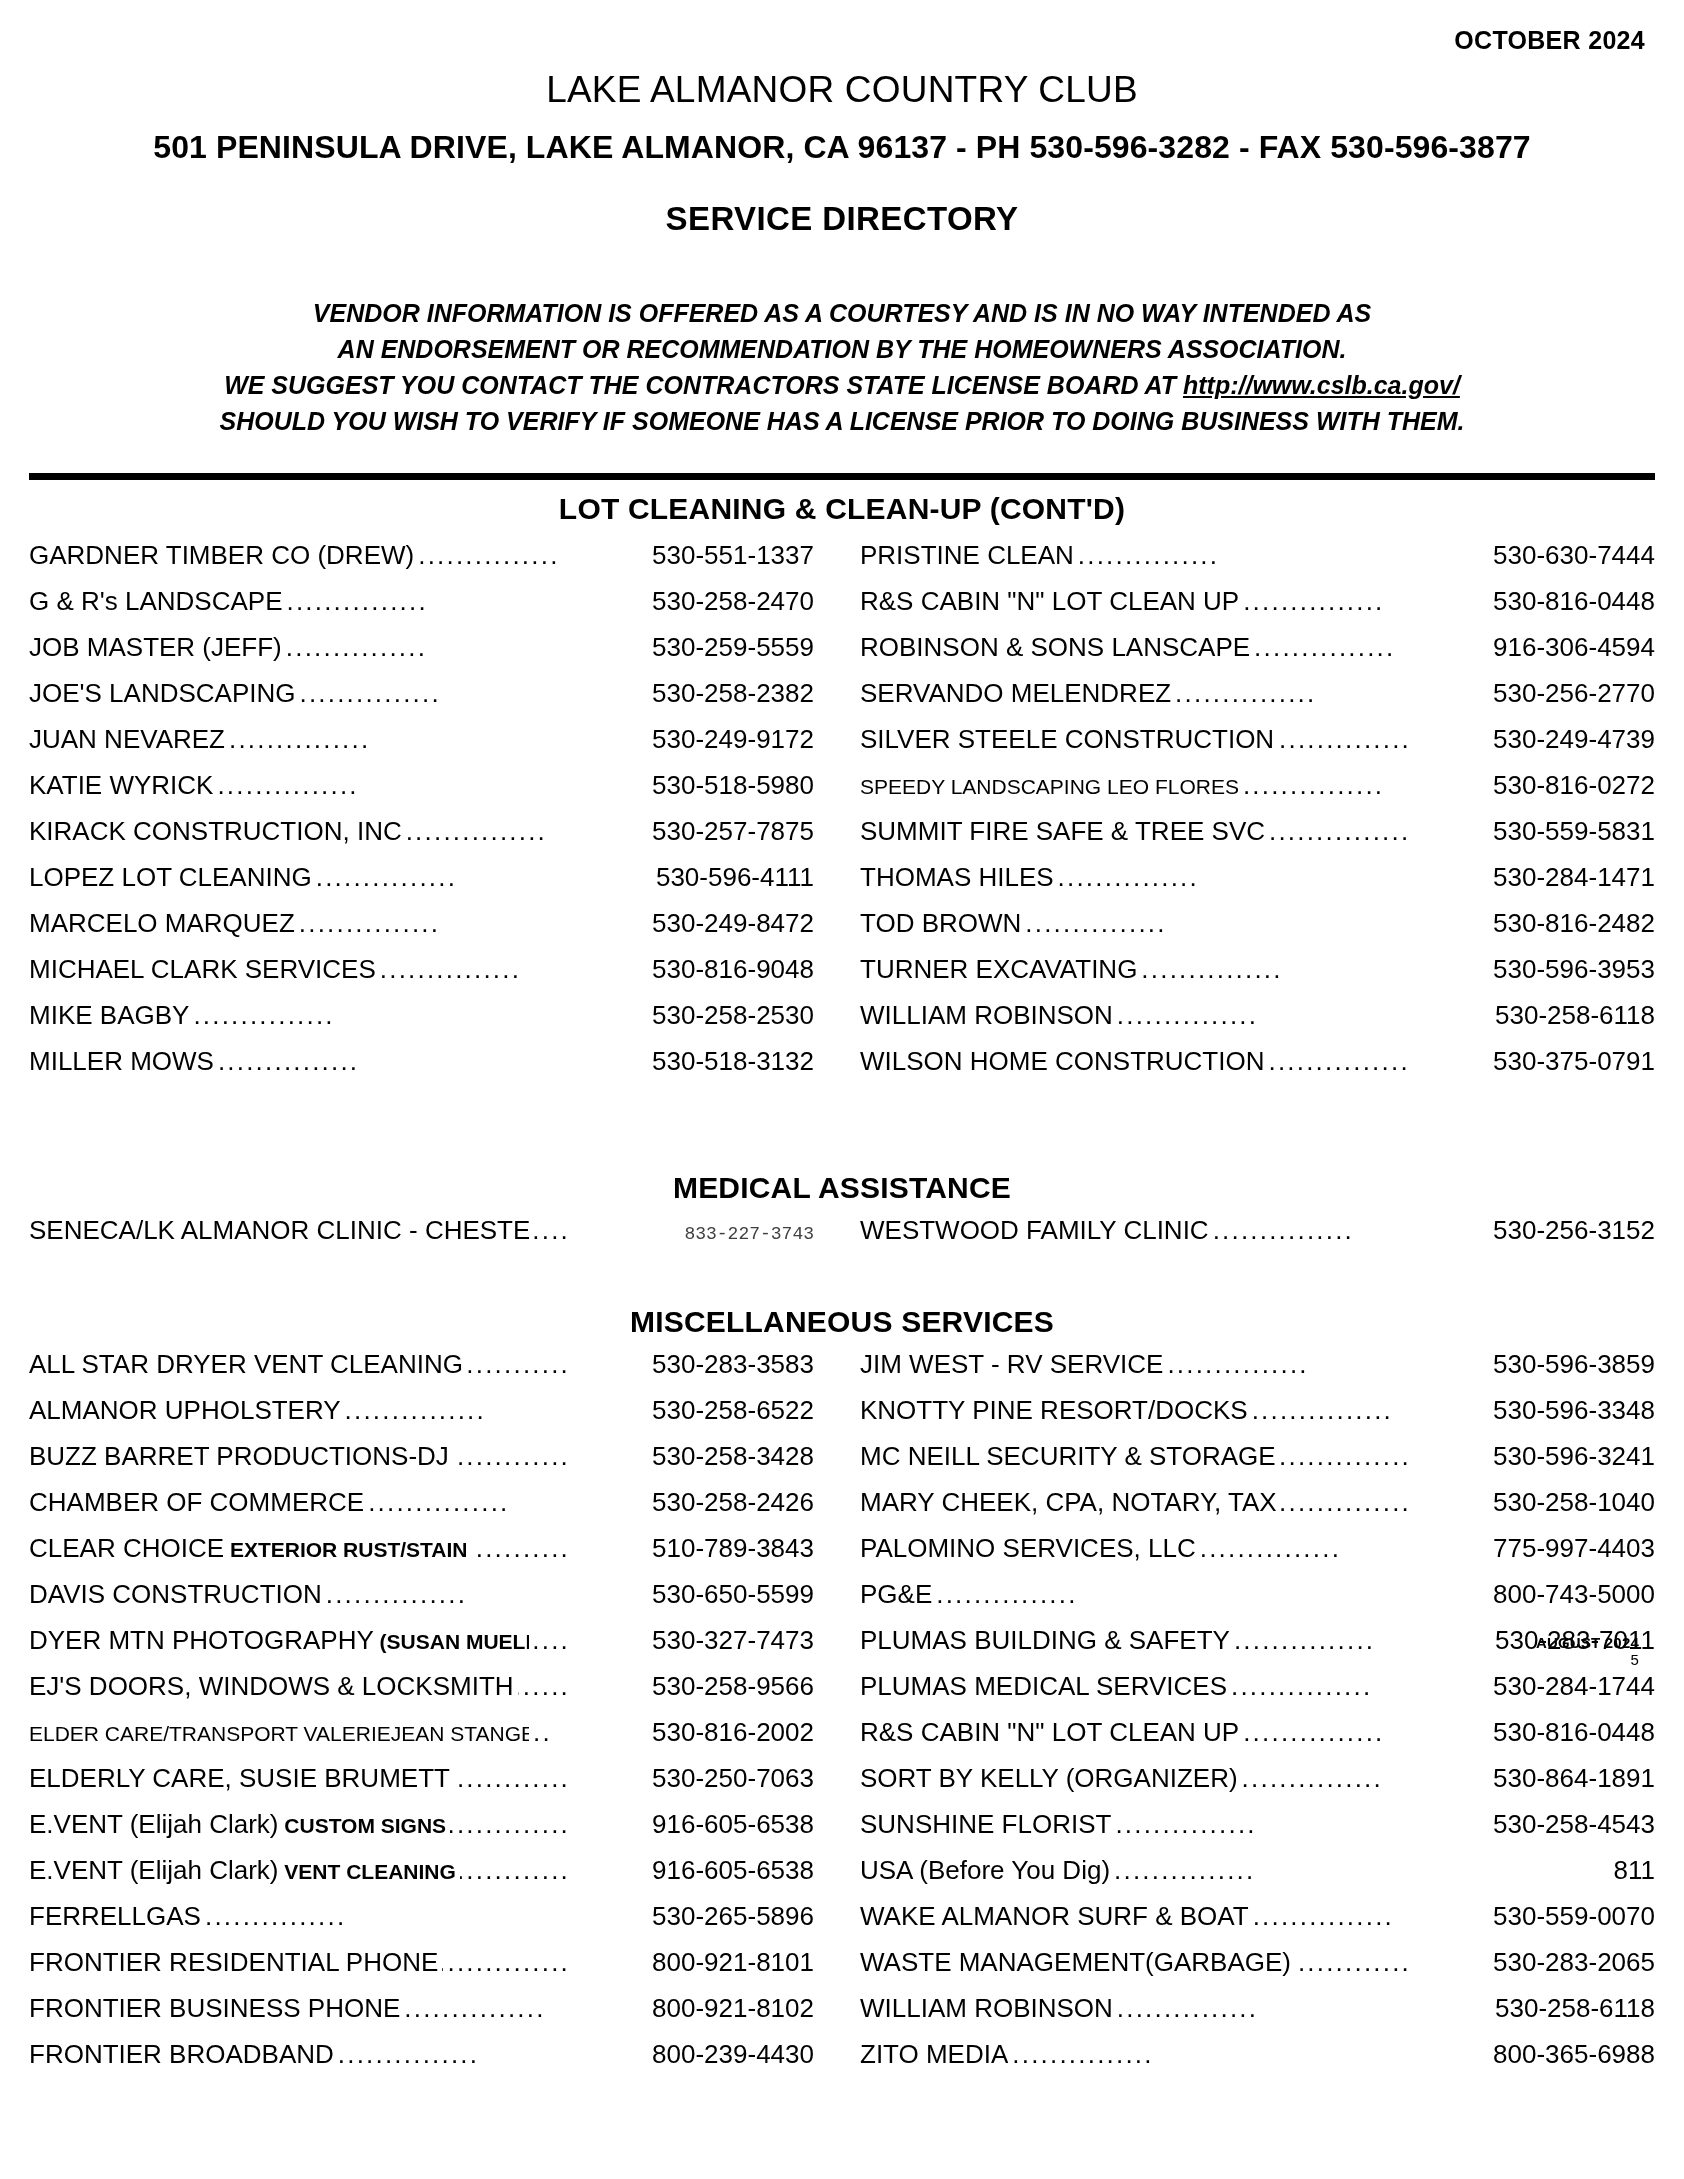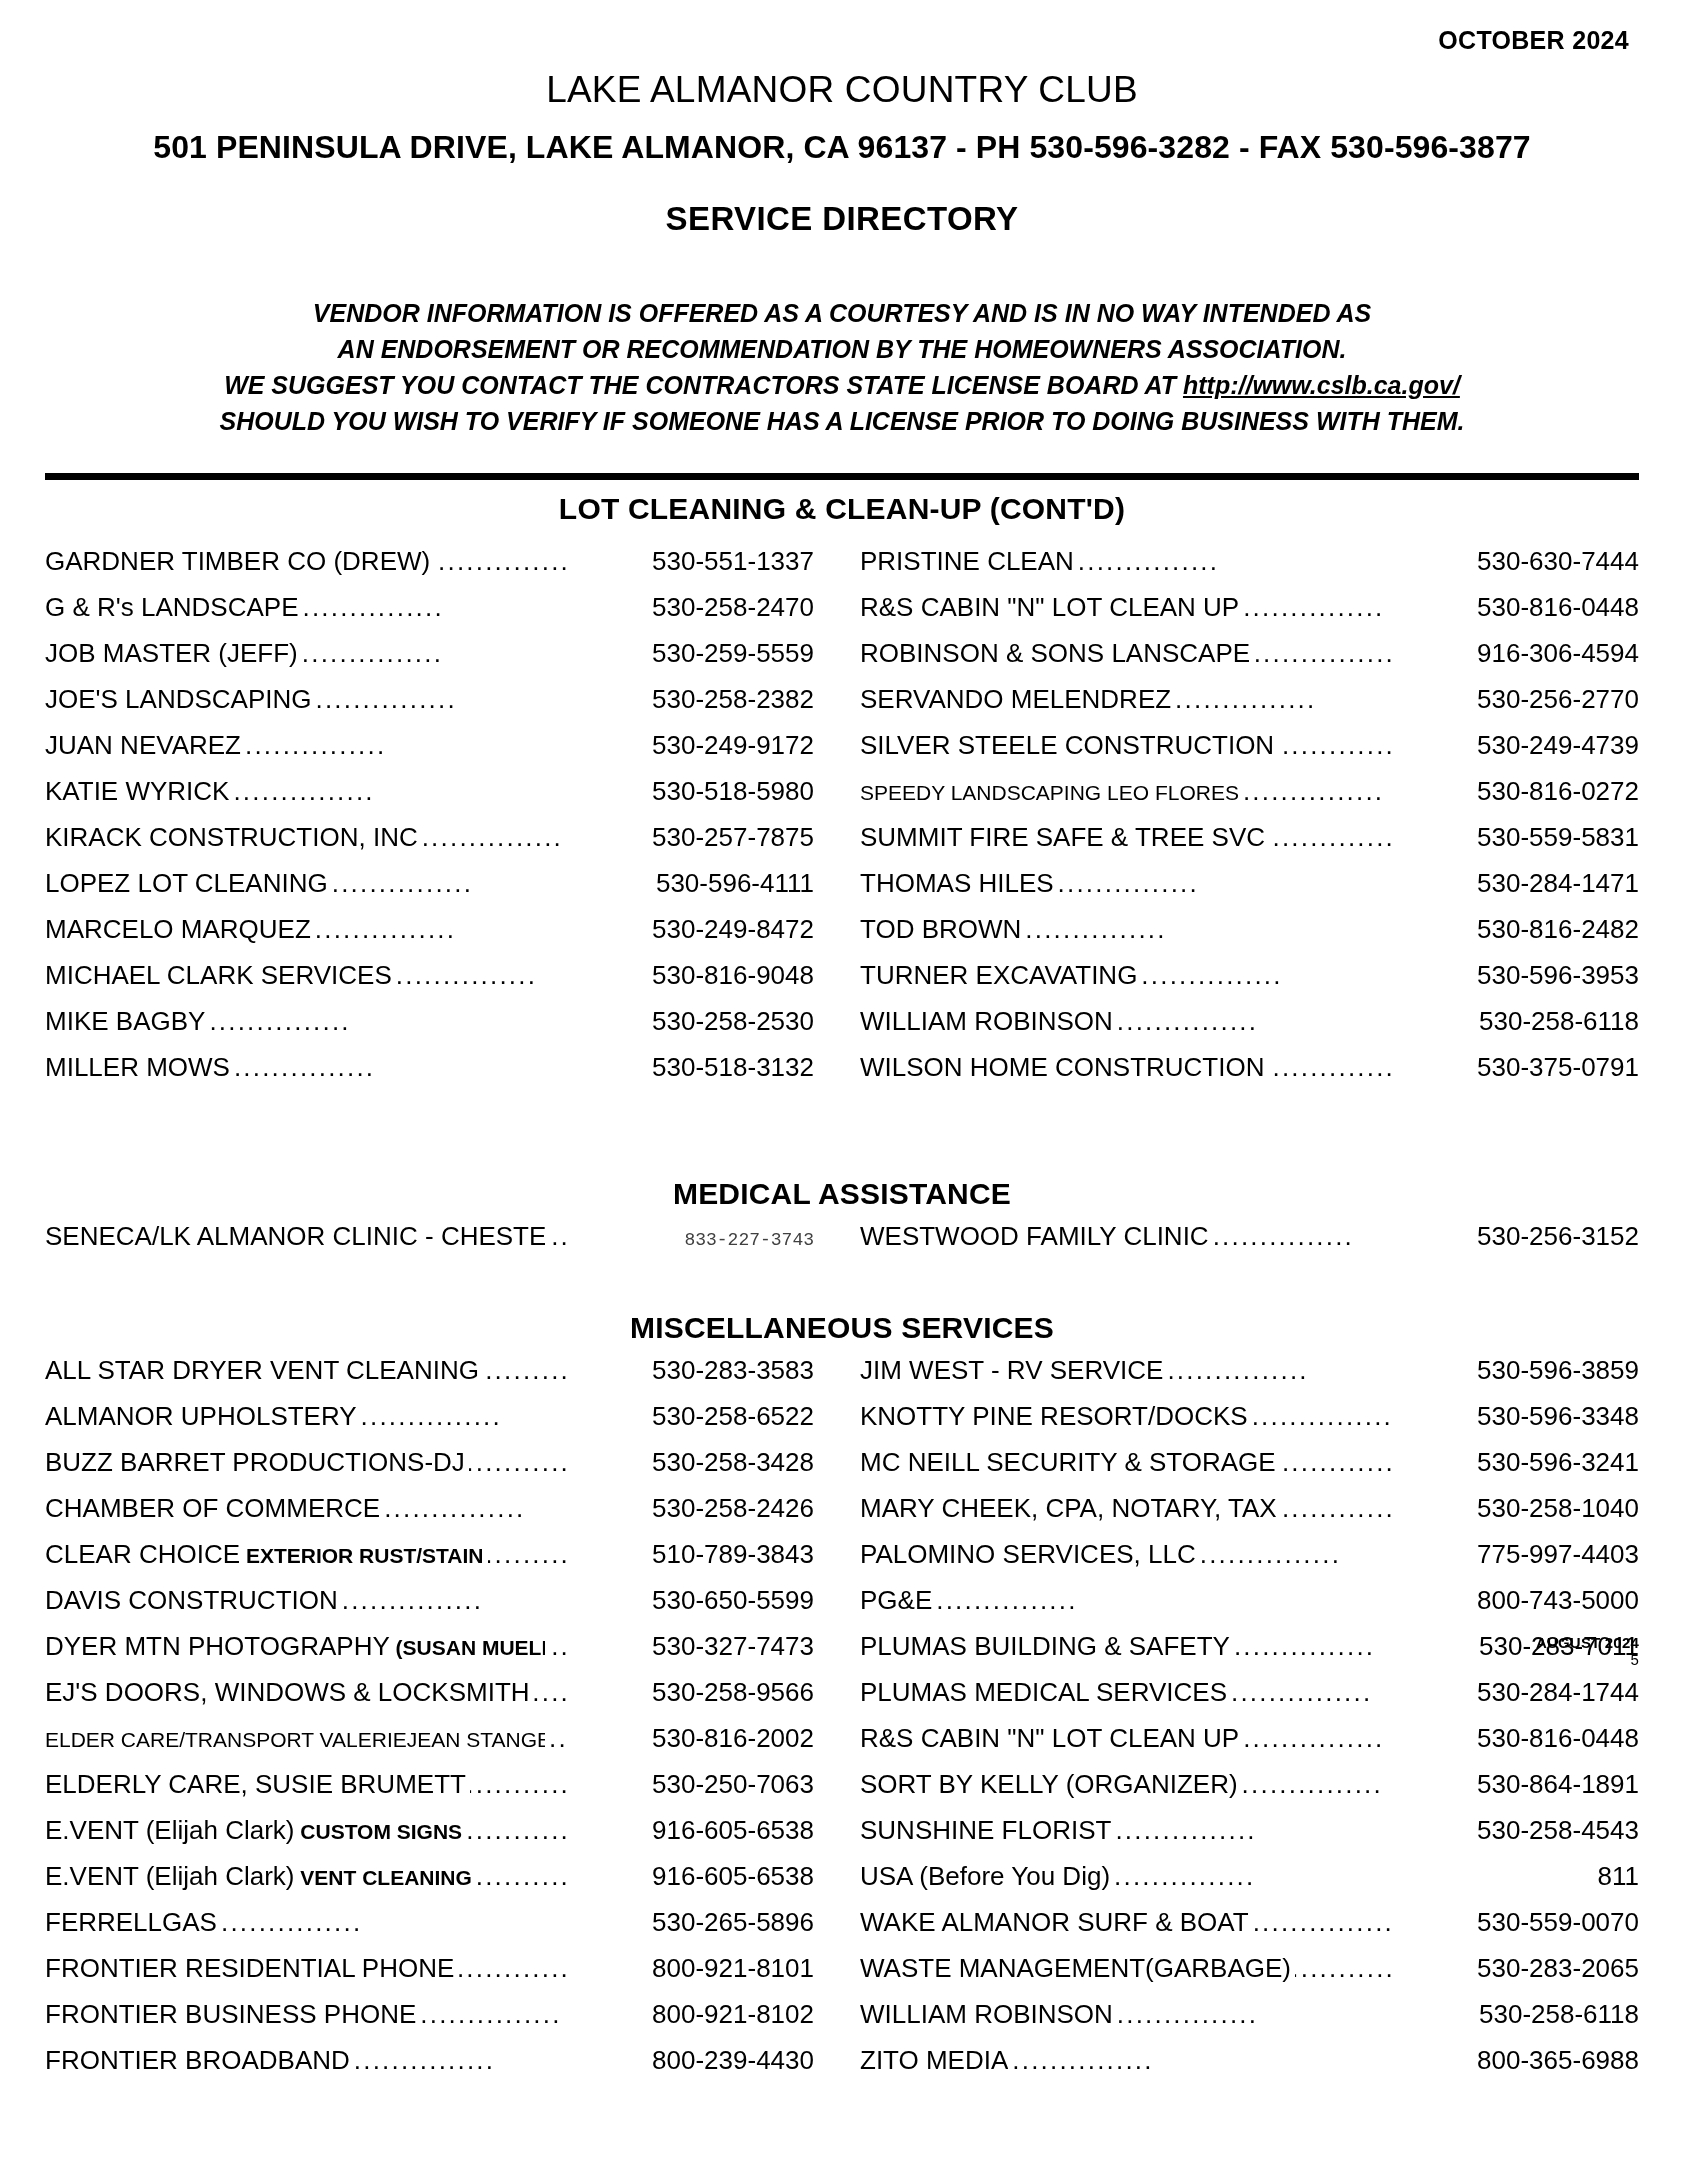--- a/index.html
+++ b/index.html
@@ -13,21 +13,21 @@
     font-family: "Liberation Sans", sans-serif;
     color: #000000;
     position: relative;
     overflow: hidden;
   }
   .page {
     position: relative;
     width: 1684px;
     height: 1743px;
     box-sizing: border-box;
-    padding: 0 45px;
+    padding: 0 29px;
   }
 
   
   .issue-date {
     text-align: right;
     font-size: 25px;
     font-weight: 700;
     letter-spacing: 0.3px;
     padding-top: 26px;
     padding-right: 10px;
@@ -74,21 +74,21 @@
     margin-top: 34px;
   }
 
   
   .section-title {
     text-align: center;
     font-size: 30px;
     font-weight: 700;
     letter-spacing: 0.2px;
     margin-top: 12px;
-    margin-bottom: 20px;
+    margin-bottom: 14px;
   }
   .section-title.tight { margin-top: 18px; margin-bottom: 10px; }
 
   
   .cols {
     display: flex;
     width: 100%;
   }
   .col {
     width: 50%;

